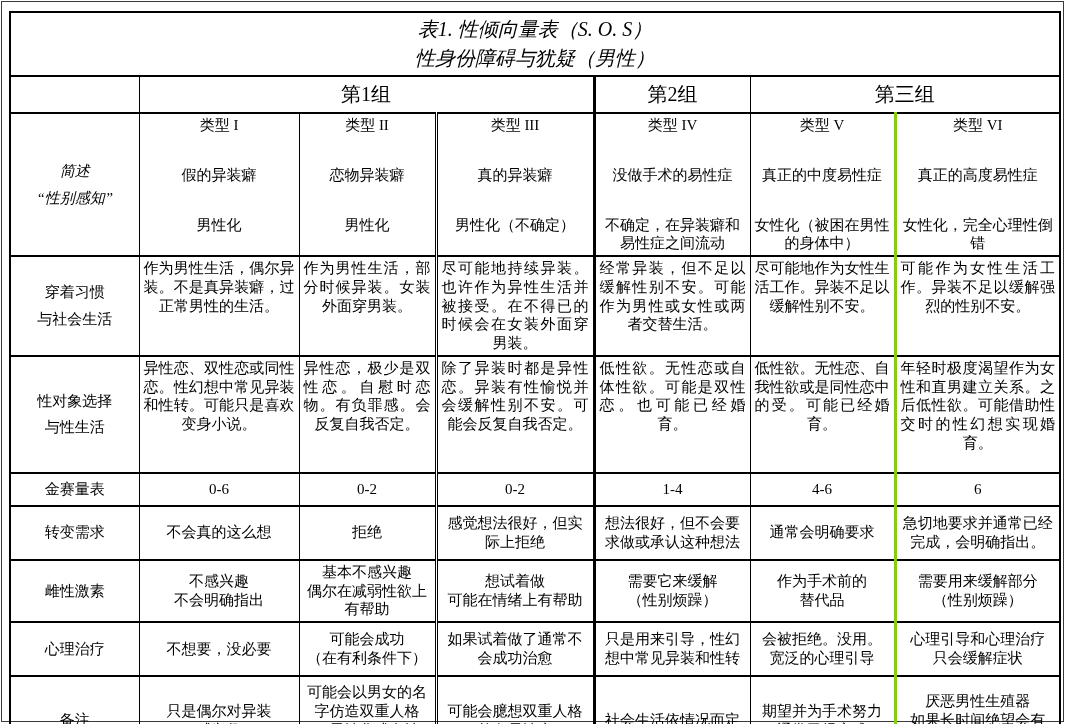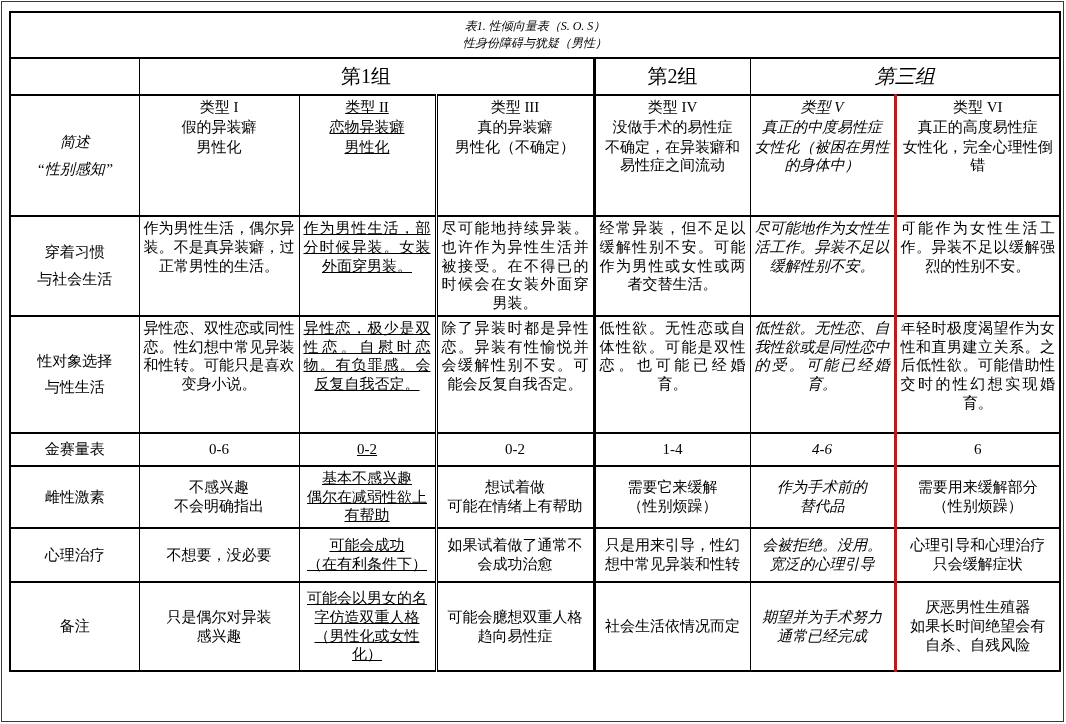--- a/index.html
+++ b/index.html
@@ -10,46 +10,46 @@
   .frame{position:absolute;left:1px;top:1px;width:1061px;height:719px;border:1px solid #3a3a3a;}
   table.sos{
     border-collapse:collapse;table-layout:fixed;width:1050px;
     margin:9px 0 0 7px;border:2px solid #000;
   }
   td,th{padding:2px 4px;font-weight:normal;font-size:15px;line-height:1.25;
         vertical-align:middle;text-align:center;overflow:hidden;}
   tr>td,tr>th{border-top:2px solid #000;}
   
   .col1{border-left:1px solid #000;}
-  .col2{border-left:1px solid #000;text-decoration:underline;}
+  .col2{border-left:1px solid #000;}
   .col3{border-left:3px double #000;}
   .col4{border-left:3px solid #000;}
-  .col5{border-left:1px solid #000;font-style:italic;}
-  .col6{border-left:3px solid #b91c1c;border-radius:23px;}
+  .col5{border-left:1px solid #000;}
+  .col6{border-left:3px solid #84cc16;}
   
   .row-title td{height:40px;}
   .row-groups td,.row-groups th{height:31px;}
   .row-summary td,.row-summary th{height:115px;}
   .row-dressing td,.row-dressing th{height:91px;}
   .row-sexlife td,.row-sexlife th{height:111px;}
   .row-kinsey td,.row-kinsey th{height:27px;margin-top:29px;}
   .row-transition td,.row-transition th{height:48px;}
   .row-estrogen td,.row-estrogen th{height:48px;}
   .row-therapy td,.row-therapy th{height:48px;}
   .row-notes td,.row-notes th{height:83px;}
   
-  .titlecell{font-style:italic;font-size:12px;line-height:1.45;}
+  .titlecell{font-style:italic;font-size:20px;line-height:1.45;}
   
   .group{font-size:20px;}
   
   .row-summary td,.row-dressing td,.row-sexlife td{vertical-align:top;}
   .row-summary th{vertical-align:middle;font-style:italic;}
   .row-dressing td.body .para,.row-sexlife td.body .para{
     text-align:justify;text-align-last:center;}
-  .row-summary td.body .para + .para{margin-top:1px;}
+  .row-summary td.body .para + .para{margin-top:31px;}
   
   th.rowhead{vertical-align:middle;}
   th.rowhead .hline + .hline{margin-top:8px;}
 </style>
 </head>
 <body>
 
 <div class="frame">
   <table class="sos">
     <colgroup>
@@ -176,20 +176,43 @@
           <td class="col4 body">
             <div class="para">1-4</div>
           </td>
           <td class="col5 body">
             <div class="para">4-6</div>
           </td>
           <td class="col6 body">
             <div class="para">6</div>
           </td>
         </tr>
+        <tr class="row-transition">
+          <th class="rowhead">
+            <div class="hline">转变需求</div>
+          </th>
+          <td class="col1 body">
+            <div class="para">不会真的这么想</div>
+          </td>
+          <td class="col2 body">
+            <div class="para">拒绝</div>
+          </td>
+          <td class="col3 body">
+            <div class="para">感觉想法很好，但实际上拒绝</div>
+          </td>
+          <td class="col4 body">
+            <div class="para">想法很好，但不会要求做或承认这种想法</div>
+          </td>
+          <td class="col5 body">
+            <div class="para">通常会明确要求</div>
+          </td>
+          <td class="col6 body">
+            <div class="para">急切地要求并通常已经完成，会明确指出。</div>
+          </td>
+        </tr>
         <tr class="row-estrogen">
           <th class="rowhead">
             <div class="hline">雌性激素</div>
           </th>
           <td class="col1 body">
             <div class="para">不感兴趣</div>
             <div class="para">不会明确指出</div>
           </td>
           <td class="col2 body">
             <div class="para">基本不感兴趣</div>

